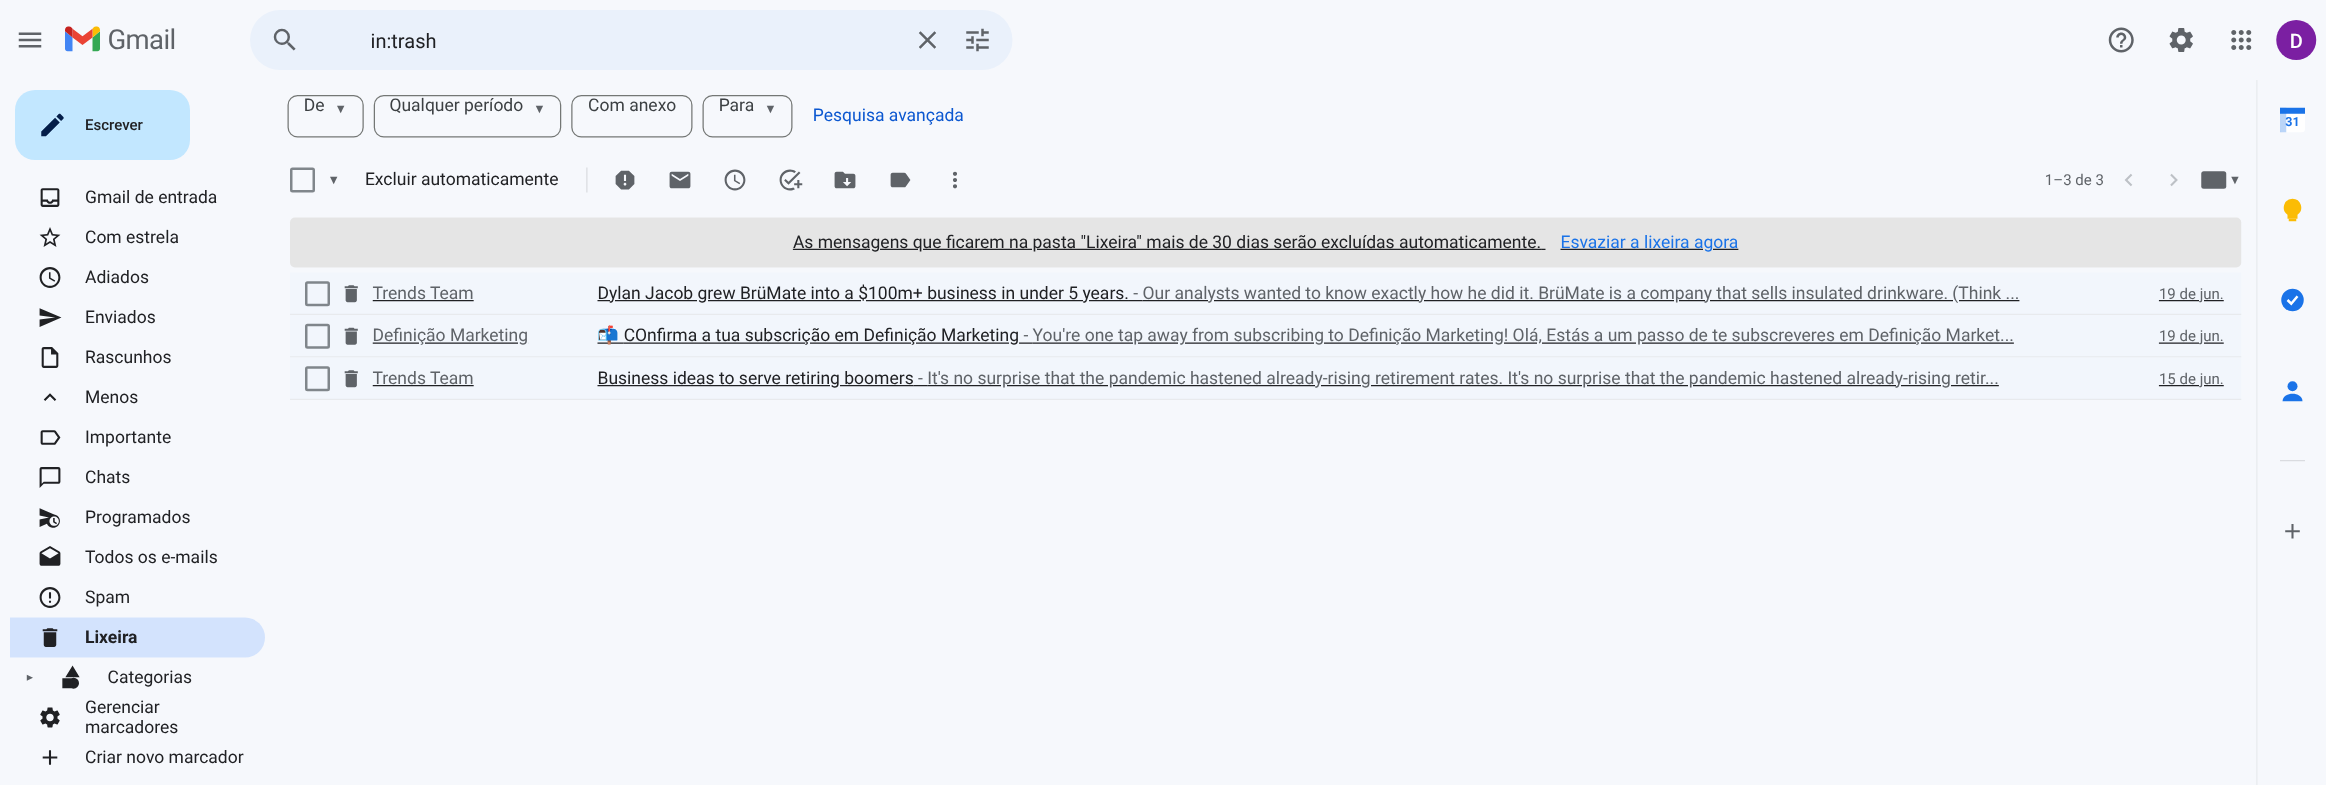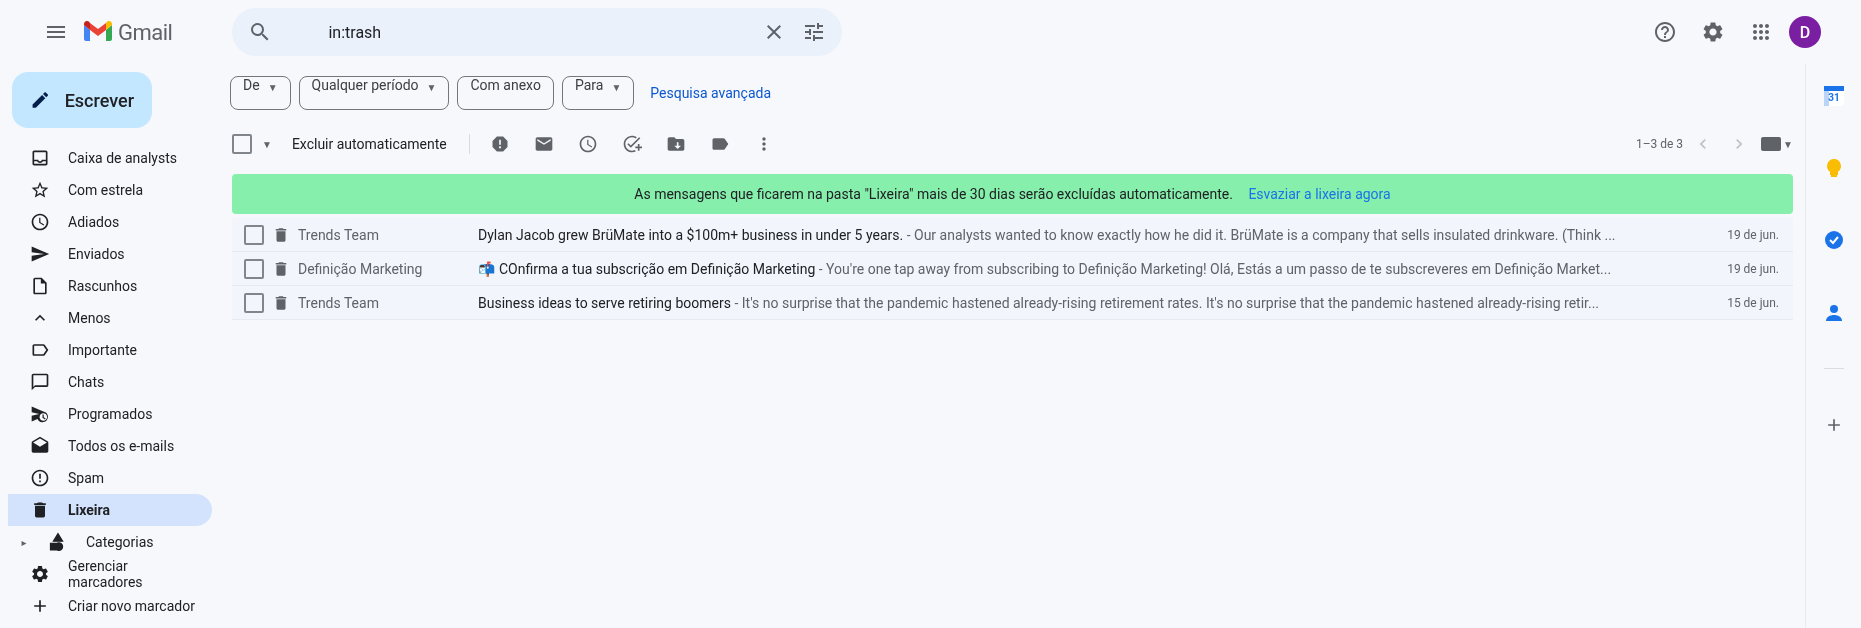--- a/index.html
+++ b/index.html
@@ -1,50 +1,50 @@
 <!DOCTYPE html>
 <html><head>
 <meta charset="utf-8">
 <style>
 * { box-sizing: border-box; margin: 0; padding: 0; font-family: 'Google Sans', Roboto, Arial, sans-serif; }
 body { background: #f6f8fc; color: #202124; font-size: 14px; overflow: hidden; width: 1861px; height: 628px; }
-.header { height: 64px; display: flex; align-items: center; padding: 0 32px; }
+.header { height: 64px; display: flex; align-items: center; padding: 0 0; }
 .hamburger { width: 48px; height: 48px; border-radius: 50%; display: flex; align-items: center; justify-content: center; cursor: pointer; }
 .logo { display: flex; align-items: center; margin-left: 4px; height:40px; }
 .search-wrap { margin-left: 60px; }
 .search { background: #eaf1fb; border-radius: 30px; height: 48px; width: 610px; display: flex; align-items: center; padding: 0 8px; }
 .search .icon-btn { width: 40px; height: 40px; border-radius: 50%; display: flex; align-items: center; justify-content: center; cursor: pointer; color:#5f6368; }
 .search input { flex: 1; border: none; background: transparent; font-size: 16px; outline: none; padding: 0 4px; color:#202124;margin-left:44px; }
 .header-right { margin-left: auto; display: flex; align-items: center; gap: 8px; padding-right: 8px; }
 .header-icon { width: 40px; height: 40px; border-radius: 50%; display: flex; align-items: center; justify-content: center; cursor: pointer; color:#5f6368; }
 .avatar { width: 32px; height: 32px; border-radius: 50%; background: #7b1fa2; color: #fff; display: flex; align-items: center; justify-content: center; font-size: 16px; font-weight:500; }
 .layout { display: flex; height: calc(100% - 64px); }
 .sidebar { width: 212px; padding: 8px 0 0 8px; }
-.compose { background: #c2e7ff; border-radius: 16px; height: 56px; width: 140px; display: flex; align-items: center; padding: 0 18px; gap: 14px; font-size: 18px; font-weight: 500; cursor: pointer; margin-bottom: 14px; margin-left:4px; }
+.compose { background: #c2e7ff; border-radius: 16px; height: 56px; width: 140px; display: flex; align-items: center; padding: 0 18px; gap: 14px; font-size: 12px; font-weight: 500; cursor: pointer; margin-bottom: 14px; margin-left:4px; }
 .nav-item { height: 32px; border-radius: 0 16px 16px 0; display: flex; align-items: center; padding: 0 12px 0 22px; gap: 18px; cursor: pointer; font-size: 14px; color:#202124; }
 .nav-item.active { background: #d3e3fd; font-weight: 700; }
 .nav-icon { width: 20px; height:20px; display:flex; align-items:center; justify-content:center; color:#202124; flex-shrink:0; }
 .expand-caret { width:12px; display:inline-flex; justify-content:center; margin-left:-12px; margin-right:0px; color:#5f6368; font-size:10px;}
 .main { flex: 1; padding: 0 0 0 8px; display:flex; flex-direction:column; }
 .chips { display: flex; align-items: center; gap: 8px; padding: 12px 10px 10px 10px; }
 .chip { border: 1px solid #747775; border-radius: 8px; height: 32px; display: flex; align-items: flex-end; padding: 16px 12px; gap: 8px; font-size: 14px; cursor: pointer; background:#fff0; color:#3c4043; }
 .chip .caret { font-size:10px; color:#5f6368; }
 .adv-link { color: #0b57d0; font-size: 14px; cursor: pointer; margin-left:8px; }
 .toolbar { display: flex; align-items: center; padding: 4px 12px 10px 12px; gap: 4px; }
 .tb-check { width: 20px; height: 20px; border: 2px solid #80868b; border-radius: 2px; margin-right:2px; cursor:pointer; }
 .tb-caret { font-size:10px; color:#5f6368; cursor:pointer; padding:0 4px; }
 .tb-action { font-size:14px; color:#202124; padding:0 12px; cursor:pointer; }
 .tb-divider { width:1px; height:20px; background:#dadce0; margin:0 6px; }
 .tb-icon { width:40px; height:40px; border-radius:50%; display:flex; align-items:center; justify-content:center; cursor:pointer; color:#5f6368; }
 .tb-right { margin-left:auto; display:flex; align-items:center; gap:4px; color:#5f6368; font-size:12px; }
 .tb-nav { width:32px; height:32px; display:flex; align-items:center; justify-content:center; color:#bdc1c6; }
 .input-tool { width:20px; height:14px; background:#5f6368; border-radius:2px; margin:0 2px; }
-.banner { background:#86efac; border-radius:4px; margin:0 12px 0 12px; padding:12px; text-align:center; font-size:14px; color:#202124; }
+.banner { background:#e5e5e5; border-radius:4px; margin:0 12px 0 12px; padding:12px; text-align:center; font-size:14px; color:#202124;text-decoration:underline; }
 .banner a { color:#1a73e8; margin-left:12px; cursor:pointer; text-decoration:none; }
-.rows { margin: 4px 12px 0 12px; }
+.rows { margin: 4px 12px 0 12px; text-decoration: underline; }
 .row { display:flex; align-items:center; height:34px; border-bottom:1px solid #e8eaed; background:#f2f6fc; padding:0 8px; cursor:pointer; font-size:14px; }
 .row:last-child { border-bottom:1px solid #e8eaed; }
 .row-check { width:20px; height:20px; border:2px solid #80868b; border-radius:2px; margin:0 8px 0 4px; flex-shrink:0; }
 .row-trash { color:#5f6368; margin-right:8px; flex-shrink:0; }
 .row-sender { width:160px; flex-shrink:0; color:#5f6368; white-space:nowrap; overflow:hidden; text-overflow:ellipsis; }
 .row-subject { flex:1; white-space:nowrap; overflow:hidden; text-overflow:ellipsis; color:#5f6368; padding-left:20px; }
 .row-subject .subj { color:#202124; }
 .row-subject .sep { color:#5f6368; }
 .row-date { width:80px; text-align:right; color:#5f6368; font-size:12px; padding-right:6px; flex-shrink:0; }
 .sidepanel { width:56px; border-left:1px solid #e8eaed; background:#f6f8fc; display:flex; flex-direction:column; align-items:center; padding-top:12px; gap:32px; }
@@ -119,21 +119,21 @@
         </svg>
       <span>Escrever</span>
     </div>
     <div id="nav-list">
         <div class="nav-item">
           <span class="nav-icon">
             <svg width="20" height="20" viewBox="0 0 24 24">
               <path fill="currentColor" d="M19 3H5c-1.1 0-2 .9-2 2v14c0 1.1.9 2 2 2h14c1.1 0 2-.9 2-2V5c0-1.1-.9-2-2-2zm0 16H5v-3h3.56c.69 1.19 1.97 2 3.45 2s2.75-.81 3.45-2H19v3zm0-5h-4.99c0 1.1-.9 2-2 2s-2-.9-2-2H5V5h14v9z"></path>
             </svg>
           </span>
-          <span>Caixa de analysts</span>
+          <span>Gmail de entrada</span>
         </div>
         <div class="nav-item">
           <span class="nav-icon">
             <svg width="20" height="20" viewBox="0 0 24 24">
               <path fill="currentColor" d="M22 9.24l-7.19-.62L12 2 9.19 8.63 2 9.24l5.46 4.73L5.82 21 12 17.27 18.18 21l-1.63-7.03L22 9.24zM12 15.4l-3.76 2.27 1-4.28-3.32-2.88 4.38-.38L12 6.1l1.71 4.04 4.38.38-3.32 2.88 1 4.28L12 15.4z"></path>
             </svg>
           </span>
           <span>Com estrela</span>
         </div>
         <div class="nav-item">

